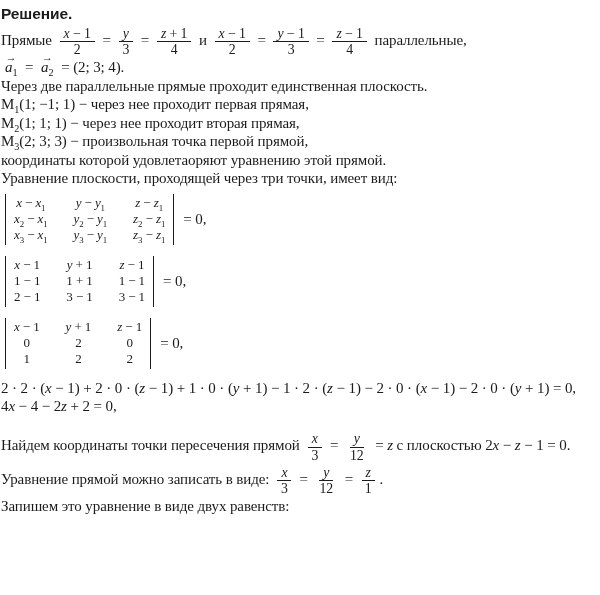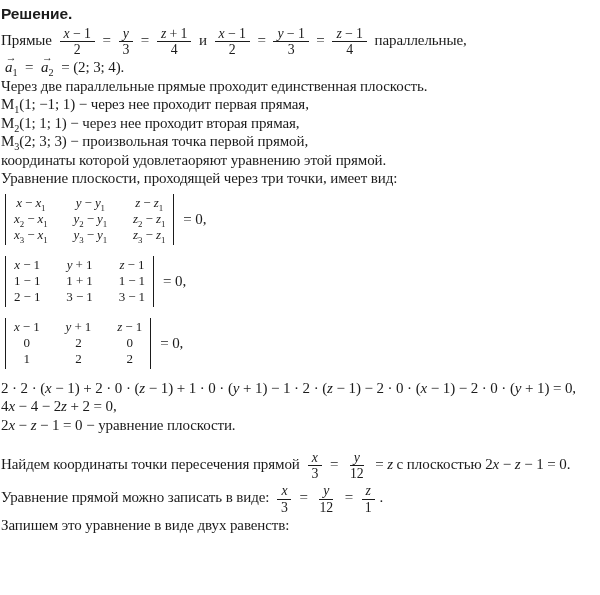--- a/index.html
+++ b/index.html
@@ -142,21 +142,20 @@
             <span>0</span>
             <span>1</span>
             <span>2</span>
             <span>2</span>
           </span>
         </span>
         <span class="rhs">= 0,</span>
       </div>
       <div class="line"><span>2 · 2 · (<i>x</i> − 1) + 2 · 0 · (<i>z</i> − 1) + 1 · 0 · (<i>y</i> + 1) − 1 · 2 · (<i>z</i> − 1) − 2 · 0 · (<i>x</i> − 1) − 2 · 0 · (<i>y</i> + 1) = 0,</span></div>
       <div class="line"><span>4<i>x</i> − 4 − 2<i>z</i> + 2 = 0,</span></div>
-      <div class="line"><span>2<i>x</i> − <i>z</i> − 1 = 0</span><span> − уравнение плоскости.</span></div>
       <div class="spacer" style="height: 13px;"></div>
       <div class="line"><span>Найдем координаты точки пересечения прямой </span><span class="frac">
           <span class="num"><i>x</i></span>
           <span class="den">3</span>
         </span><span> = </span><span class="frac">
           <span class="num"><i>y</i></span>
           <span class="den">12</span>
         </span><span> = <i>z</i></span><span> с плоскостью </span><span>2<i>x</i> − <i>z</i> − 1 = 0.</span></div>
       <div class="line"><span>Уравнение прямой можно записать в виде: </span><span class="frac">
           <span class="num"><i>x</i></span>

